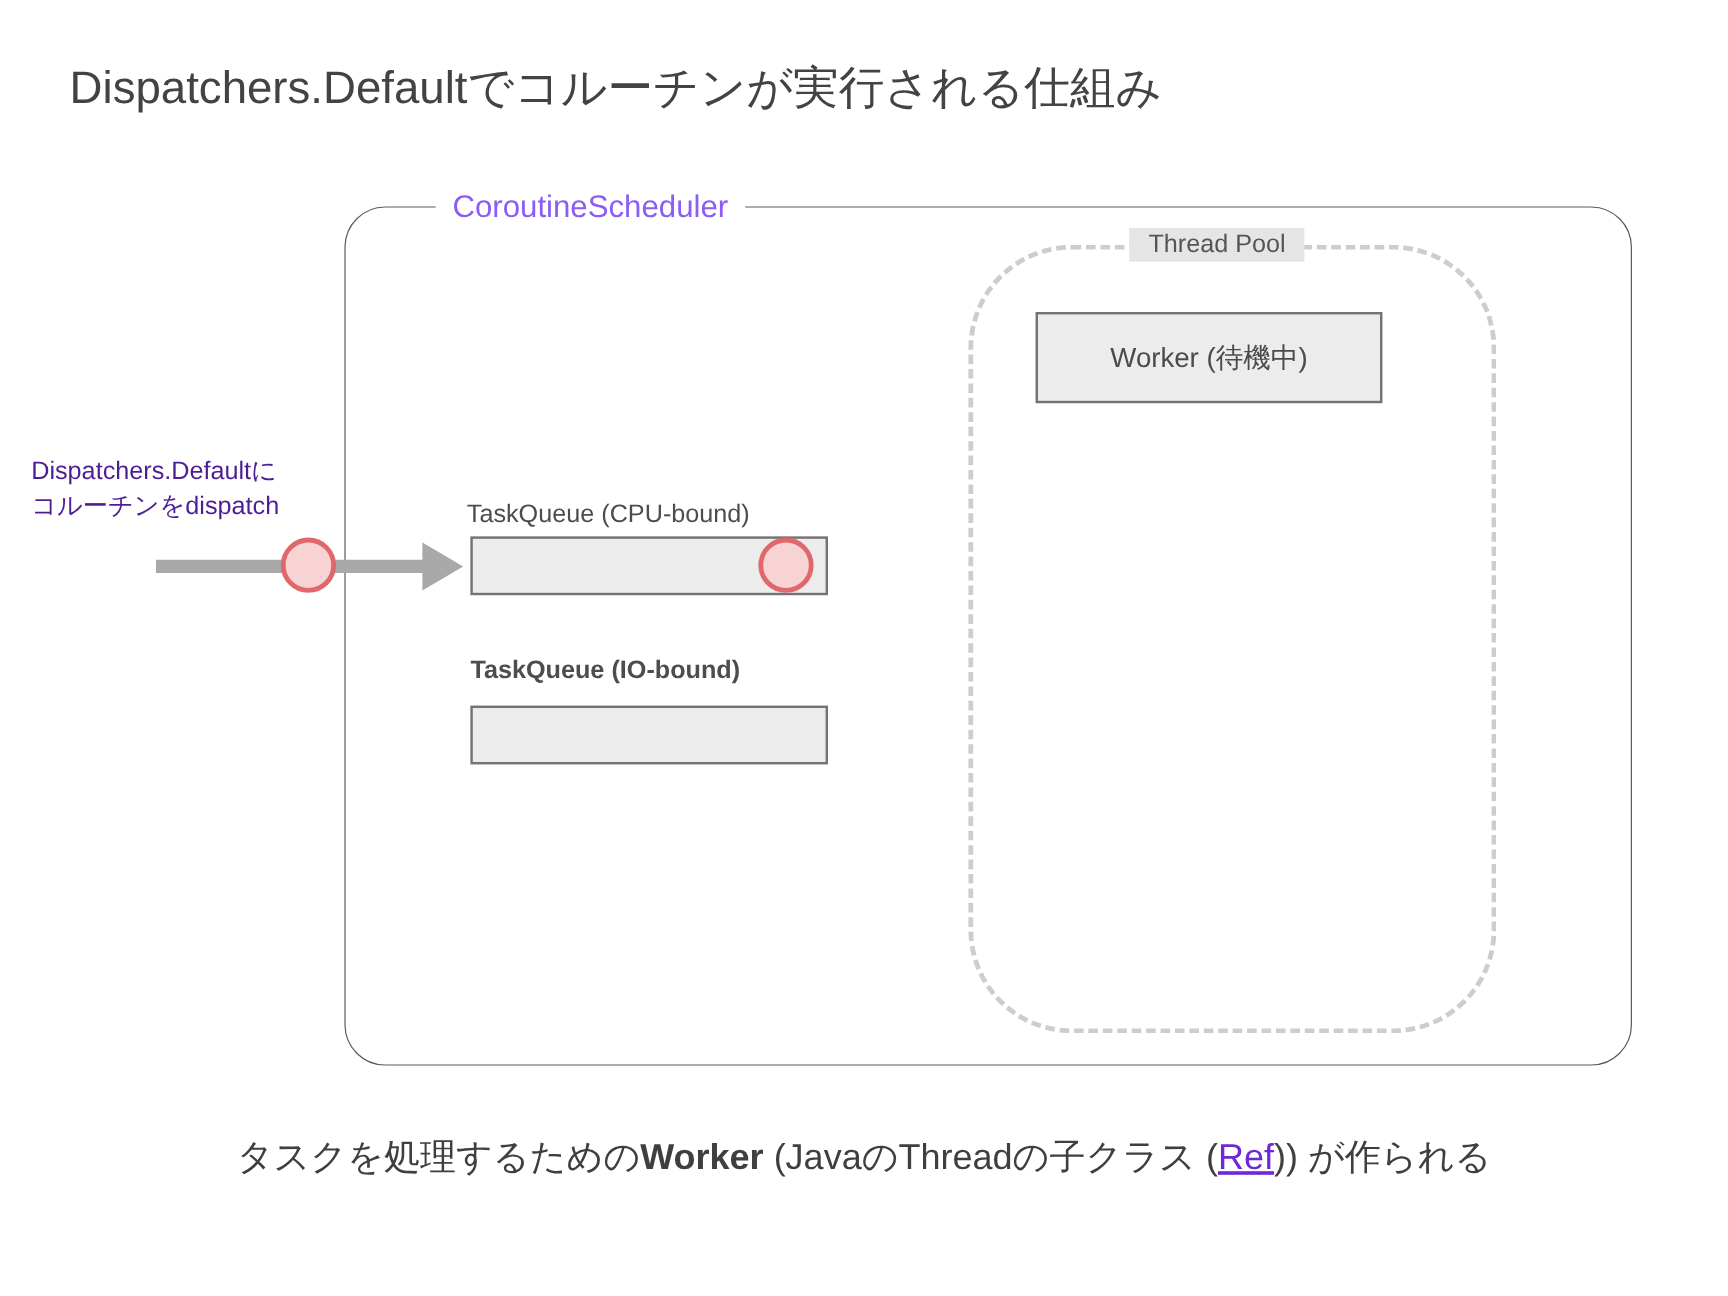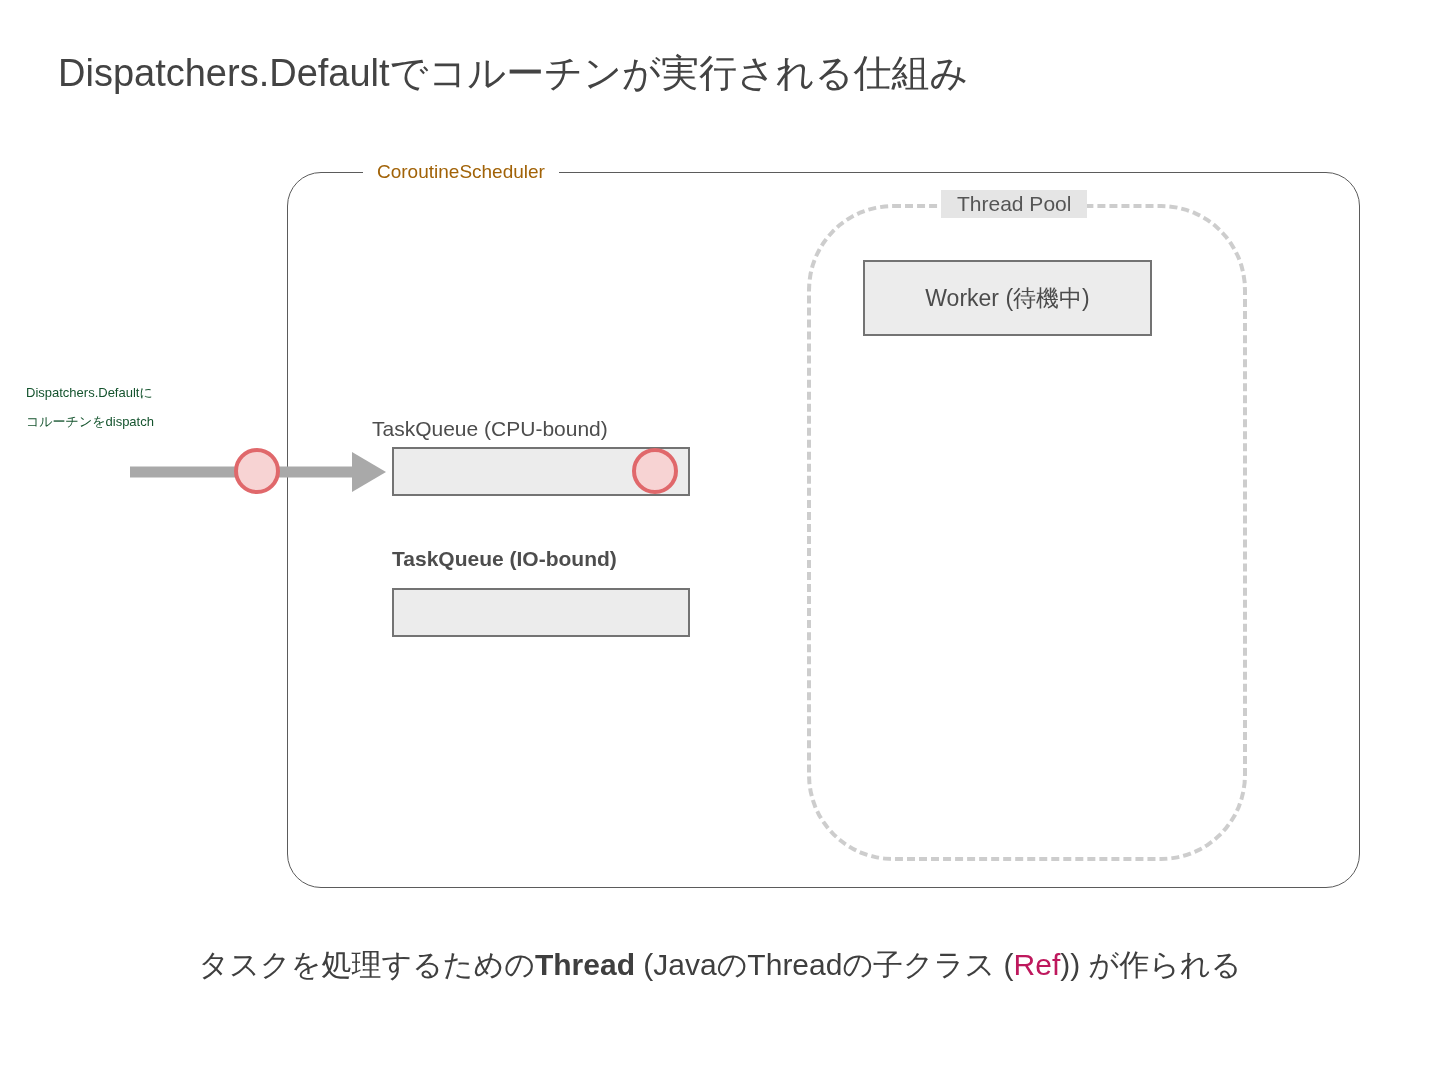--- a/index.html
+++ b/index.html
@@ -45,22 +45,22 @@
     border-radius: 34px;
     box-sizing: border-box;
     background: transparent;
   }
   .scheduler-label {
     position: absolute;
     left: 363px;
     top: 158px;
     background: #ffffff;
     padding: 0 14px;
-    font-size: 19px;
-    color: #a16207;
+    font-size: 26px;
+    color: #8b5cf6;
     line-height: 28px;
     white-space: nowrap;
   }
 
   
   .threadpool-box {
     position: absolute;
     left: 807px;
     top: 204px;
     width: 440px;
@@ -109,21 +109,21 @@
     color: #4d4d4d;
     white-space: nowrap;
     line-height: 26px;
   }
   .queue-box {
     position: absolute;
     background: #ececec;
     border: 2px solid #737373;
     box-sizing: border-box;
   }
-  .queue-cpu-label { left: 372px; top: 416px; }
+  .queue-cpu-label { left: 389px; top: 416px; }
   .queue-cpu-box   { left: 392px; top: 447px; width: 298px; height: 49px; }
   .queue-io-label  { left: 392px; top: 546px; font-weight: bold; }
   .queue-io-box    { left: 392px; top: 588px; width: 298px; height: 49px; }
 
   
   .task-circle {
     position: absolute;
     width: 46px;
     height: 46px;
     border-radius: 50%;
@@ -141,41 +141,42 @@
     top: 440px;
     width: 260px;
     height: 64px;
   }
 
   
   .dispatch-caption {
     position: absolute;
     left: 26px;
     top: 378px;
-    font-size: 13px;
-    color: #14532d;
+    font-size: 21px;
+    color: #4c1d95;
     line-height: 29px;
     white-space: nowrap;
   }
 
   
   .bottom-caption {
     position: absolute;
     left: 0;
     right: 0;
     top: 945px;
     text-align: center;
     font-size: 30px;
     color: #3f3f3f;
     line-height: 40px;
     white-space: nowrap;
   }
   .bottom-caption .strong { font-weight: 700; }
   .bottom-caption .reflink {
-    color: #be185d;
+    text-decoration: underline;
+    color: #6d28d9;
   }
 </style>
 </head>
 <body>
 
 <div class="stage">
 
   <div class="slide-title">Dispatchers.Defaultでコルーチンが実行される仕組み</div>
 
   <div class="scheduler-box"></div>
@@ -203,16 +204,16 @@
   <div class="arrow-wrap">
     <svg width="260" height="64" viewBox="0 0 260 64">
       <line x1="0" y1="32" x2="224" y2="32" stroke="#a9a9a9" stroke-width="11"></line>
       <polygon points="222,12 256,32 222,52" fill="#a9a9a9"></polygon>
     </svg>
   </div>
 
   <div class="task-circle task-circle-arrow"></div>
 
   <div class="bottom-caption">
-    <span>タスクを処理するための</span><span class="strong">Thread</span><span> (JavaのThreadの子クラス (</span><span class="reflink">Ref</span><span>)) が作られる</span>
+    <span>タスクを処理するための</span><span class="strong">Worker</span><span> (JavaのThreadの子クラス (</span><span class="reflink">Ref</span><span>)) が作られる</span>
   </div>
 
 </div>
 
 </body></html>

